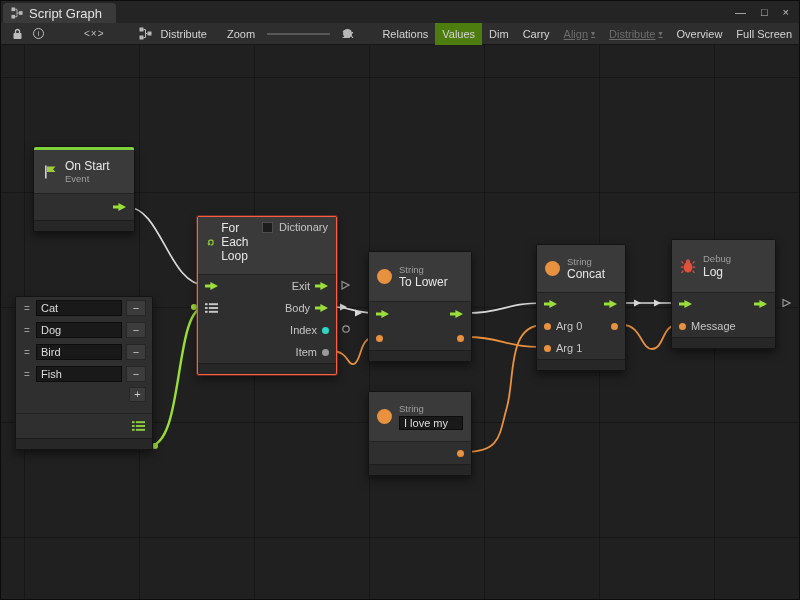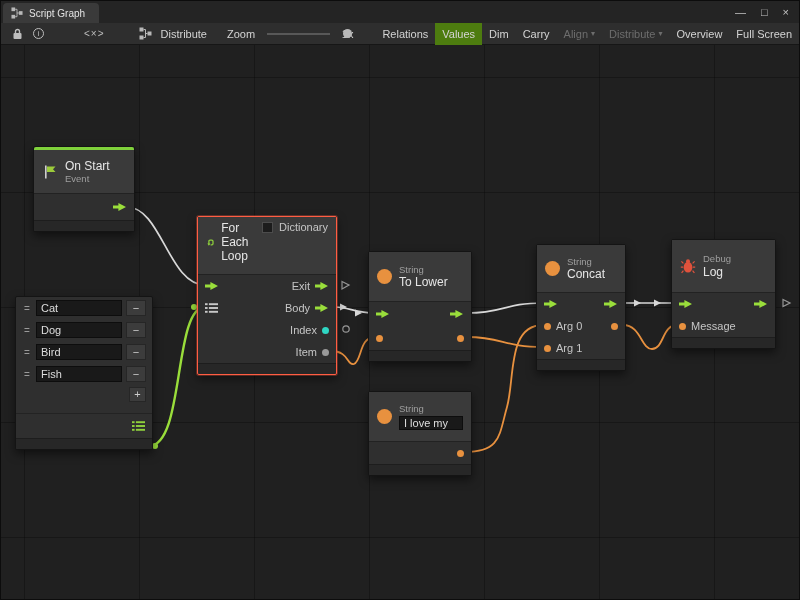--- a/index.html
+++ b/index.html
@@ -3,38 +3,38 @@
 <meta charset="utf-8">
 <style>
   * { box-sizing: border-box; margin: 0; padding: 0; }
   html,body { width:800px; height:600px; background:#111; }
   body { font-family:"Liberation Sans", sans-serif; font-size:11px; color:#d0d0d0; }
   .window { position:relative; width:800px; height:600px; overflow:hidden; background:#1f1f1f; border:1px solid #0c0c0c; }
 
   
   .titlebar { height:22px; background:#242424; display:flex; align-items:flex-end; }
   .tab { height:20px; background:#3a3a3a; border-radius:4px 4px 0 0; display:flex; align-items:center; gap:6px;
-         padding:0 14px 0 8px; margin-left:2px; font-size:10px; color:#e2e2e2; }
+         padding:0 14px 0 8px; margin-left:2px; font-size:13px; color:#e2e2e2; }
   .win-controls { margin-left:auto; display:flex; align-items:center; gap:15px; padding:0 10px; height:22px;
                   color:#c4c4c4; font-size:11px; }
   .win-controls span { cursor:default; }
 
   
   .toolbar { height:22px; background:#2e2e2e; border-bottom:1px solid #161616; display:flex; align-items:center;
              font-size:11px; color:#d4d4d4; white-space:nowrap; }
   .tb-icon { display:flex; align-items:center; justify-content:center; height:22px; padding:0 5px; color:#bdbdbd; }
   .code-chip { font-size:10px; color:#bdbdbd; letter-spacing:1px; padding:1px 4px; }
   .info-bubble { width:11px; height:11px; border:1px solid #bdbdbd; border-radius:50%; font-size:8px;
                  display:flex; align-items:center; justify-content:center; color:#bdbdbd; }
   .tb-label { padding:0 4px; }
   .slider { width:90px; height:2px; background:#585858; position:relative; margin:0 8px; }
   .slider-handle { position:absolute; left:76px; top:-3.5px; width:9px; height:9px; border-radius:50%; background:#b8b8b8; }
   .tb-btn { height:22px; padding:0 7px; color:#d4d4d4; display:flex; align-items:center; gap:3px; cursor:default; }
   .tb-btn.selected { background:#4d7c0f; }
-  .tb-btn.disabled { color:#6d6d6d; }
+  .tb-btn.disabled { color:#6d6d6d;text-decoration:underline; }
   .tb-caret { font-size:8px; }
   .ml6{margin-left:6px} .ml10{margin-left:18px} .ml26{margin-left:26px} .ml20{margin-left:20px} .ml12{margin-left:12px}
 
   
   .canvas { position:absolute; left:0; top:44px; width:800px; height:556px; background-color:#202020;
             background-image: linear-gradient(to right, rgba(0,0,0,.28) 1px, transparent 1px),
                               linear-gradient(to bottom, rgba(0,0,0,.28) 1px, transparent 1px);
             background-size:115px 115px; background-position:23px 32px; overflow:hidden; }
   .wires { position:absolute; left:0; top:0; z-index:1; pointer-events:none; }
   .w { fill:none; stroke-linecap:round; }

